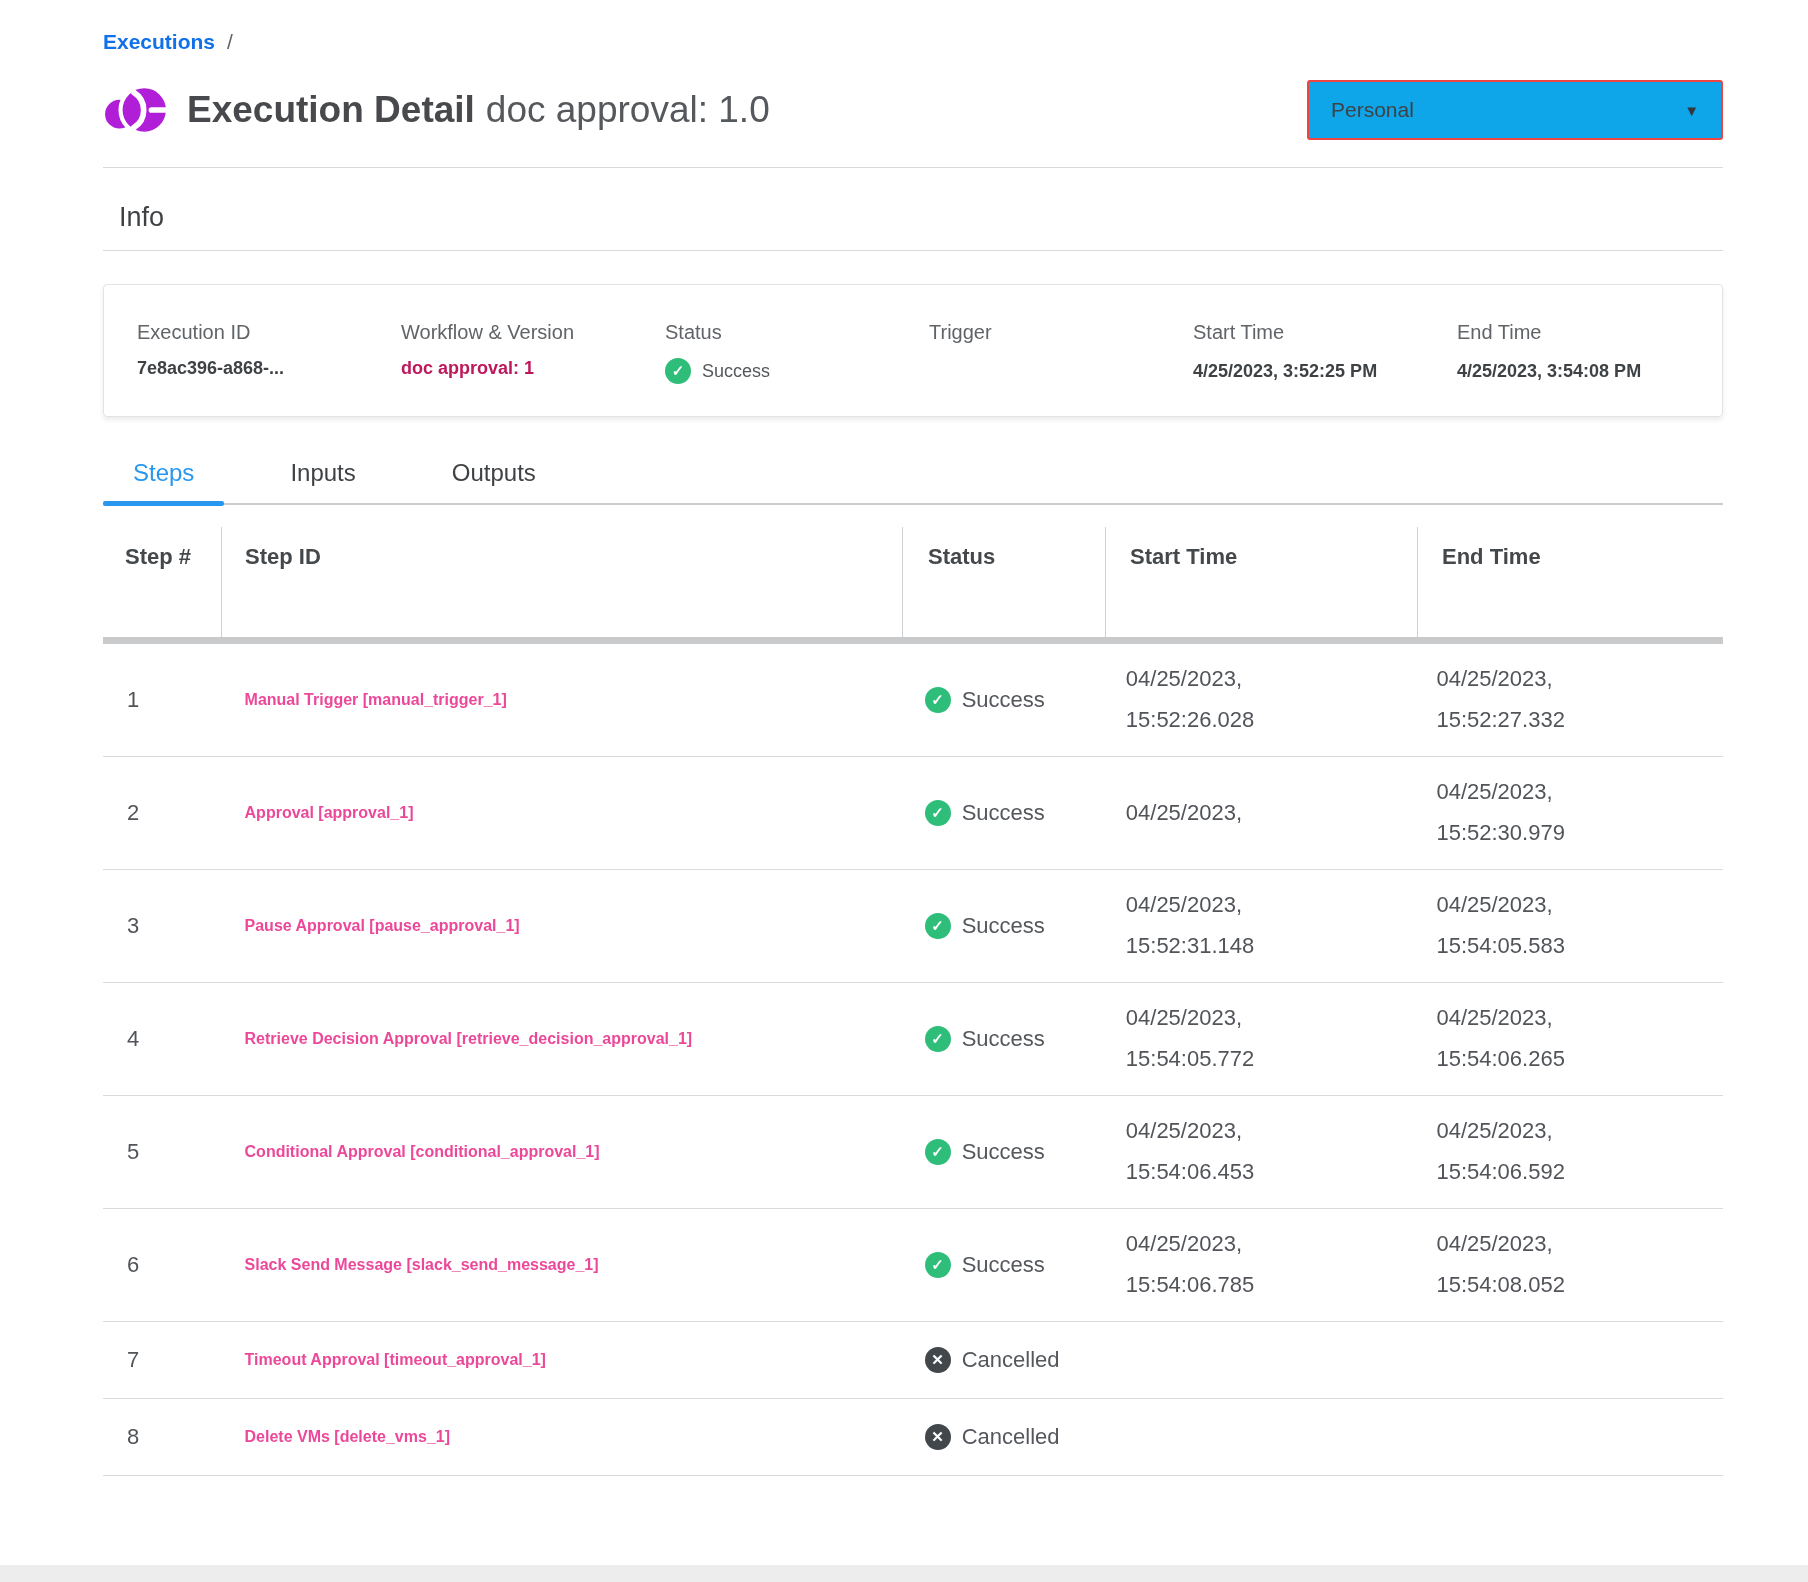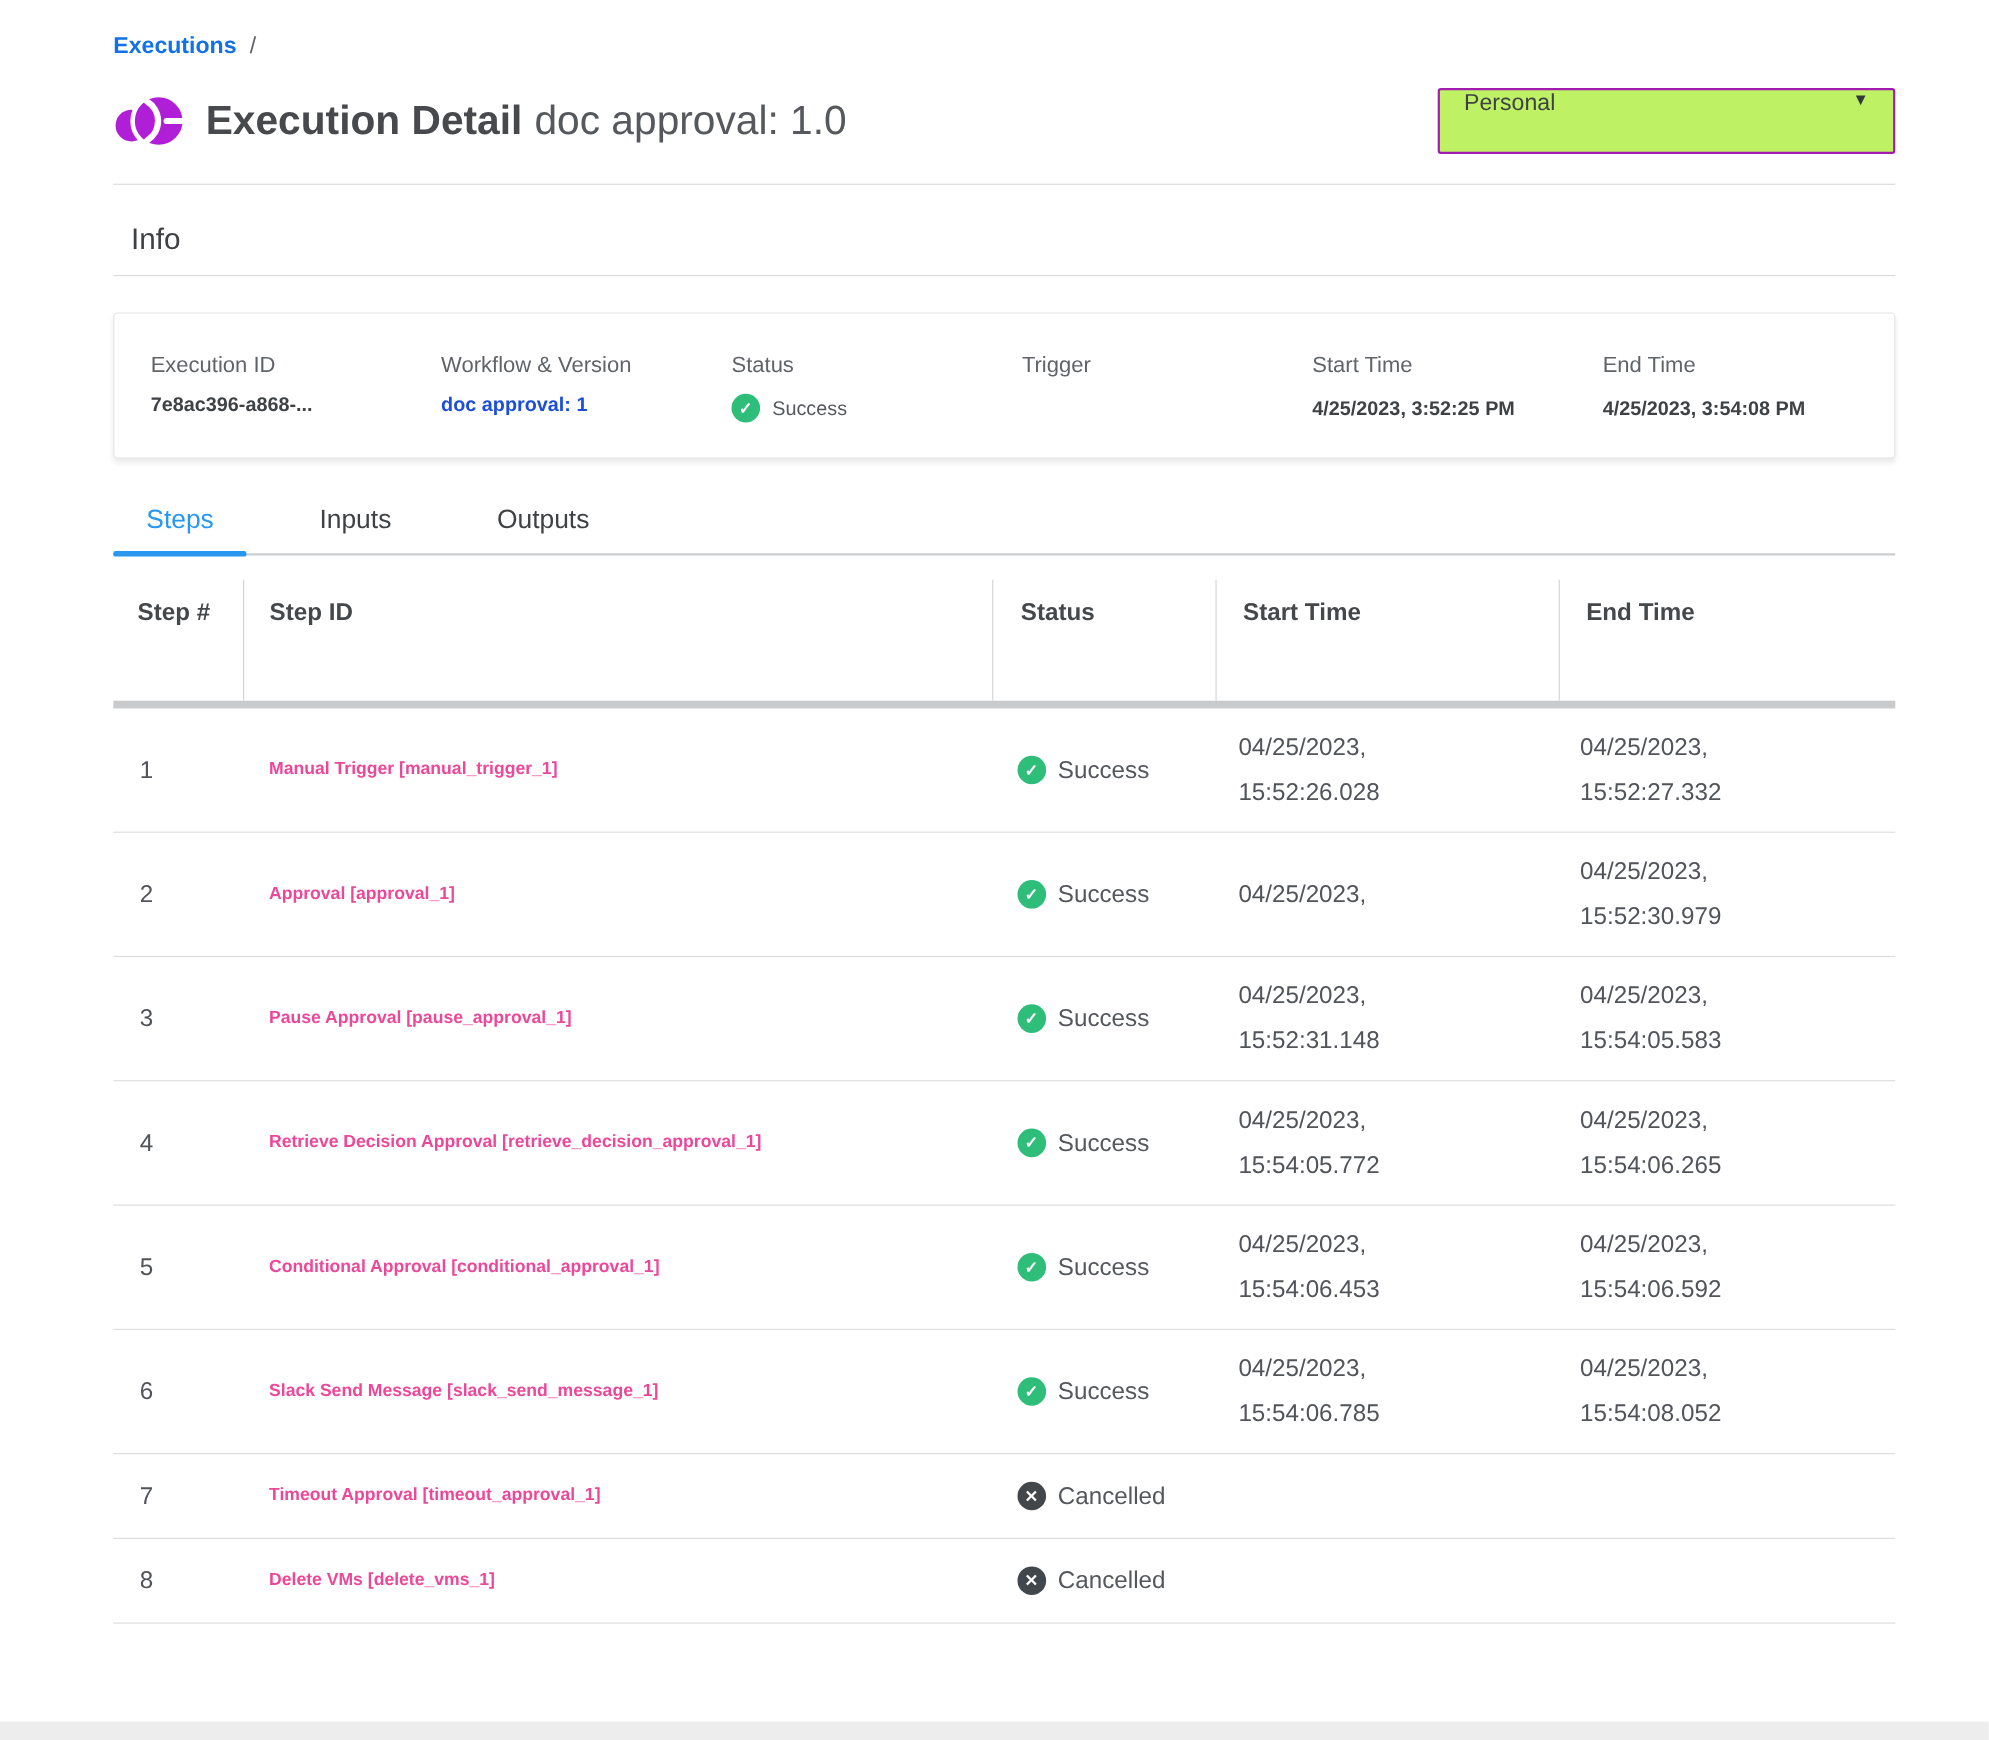--- a/index.html
+++ b/index.html
@@ -15,41 +15,41 @@
   .breadcrumb { font-size:21px; display:flex; gap:12px; align-items:baseline; }
   .breadcrumb a { color:#1171e8; text-decoration:none; font-weight:600; cursor:pointer; }
   .breadcrumb .sep { color:#5f6368; }
 
   
   .title-row { display:flex; align-items:center; margin-top:22px; height:68px; }
   .logo { width:66px; height:66px; flex:0 0 auto; }
   .title-text { font-size:37px; margin-left:18px; font-weight:700; color:#47494d; white-space:nowrap; }
   .subtitle { font-weight:400; color:#55585c; margin-left:11px; }
   .dropdown {
-    margin-left:auto; width:416px; height:60px; border:2px solid #a21caf; border-radius:3px;
-    display:flex; padding:0 22px; font-size:21px; color:#3f4245;
-    cursor:pointer; background:#bef264;
+    margin-left:auto; width:416px; height:60px; border:2px solid #ef4444; border-radius:3px;
+    display:flex; align-items:center; padding:0 22px; font-size:21px; color:#3f4245;
+    cursor:pointer; background:#0ea5e9;
   }
   .caret { margin-left:auto; font-size:15px; color:#35383b; }
 
   .divider { border:none; border-top:1px solid #d7d9db; margin:0; }
   .div-title { margin-top:23px; }
   .section-heading { font-size:27px; font-weight:500; color:#3f4245; margin:34px 0 0 16px; }
   .div-info { margin-top:17px; }
 
   
   .info-card {
     margin-top:33px; height:133px; border:1px solid #e2e3e5; border-radius:4px;
     box-shadow:0 3px 5px rgba(0,0,0,0.08); display:flex; padding:36px 0 0 33px;
   }
   .field { width:264px; }
   .flabel { font-size:20px; color:#606468; }
   .fvalue { margin-top:14px; font-size:18px; color:#3f4245; font-weight:700; }
   .fvalue.time { width:215px; line-height:1.55; }
-  .fvalue.link { color:#1d4ed8; text-decoration:none; display:inline-block; cursor:pointer; }
+  .fvalue.link { color:#be185d; text-decoration:none; display:inline-block; cursor:pointer; }
   .fvalue.status { font-weight:400; color:#54575c; display:flex; align-items:center; }
 
   
   .circle-icon {
     display:inline-flex; width:26px; height:26px; border-radius:50%;
     align-items:center; justify-content:center; color:#fff;
     font-size:15px; font-weight:700; margin-right:11px; flex:0 0 auto;
   }
   .icon-success { background:#2ebe7a; }
   .icon-success::before { content:"✓"; }

